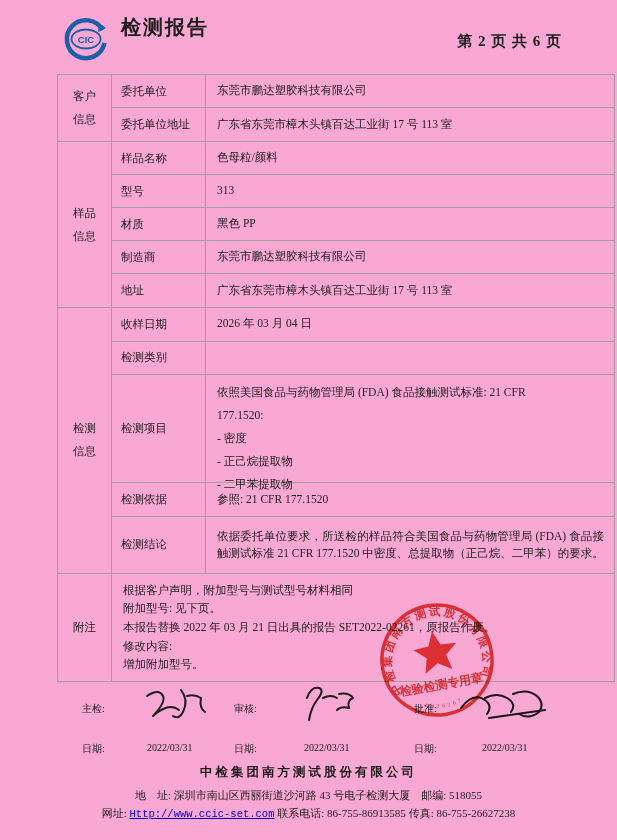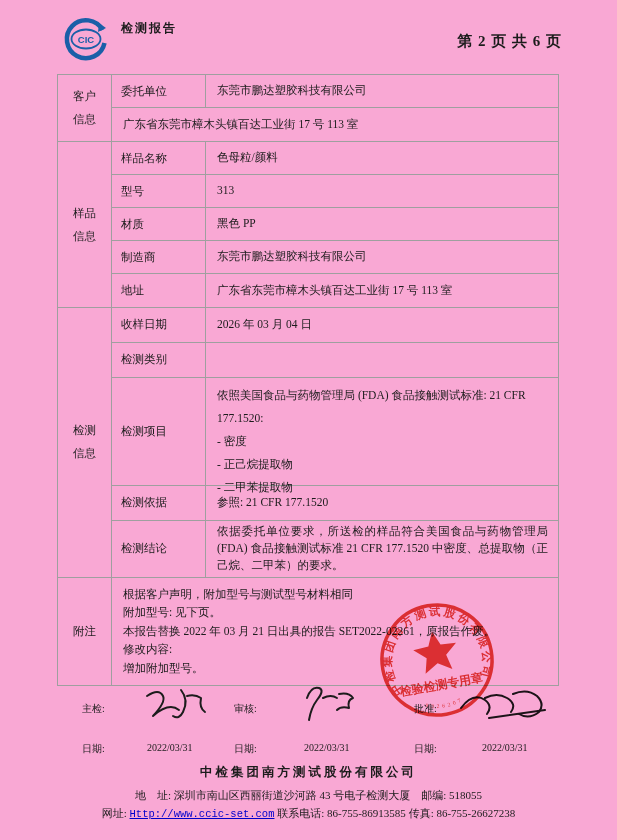--- a/index.html
+++ b/index.html
@@ -4,26 +4,26 @@
 <style>
   * { margin:0; padding:0; box-sizing:border-box; }
   body { background:#e8e8e8; font-family:"Liberation Serif","DejaVu Serif",serif; }
   .page {
     position:relative; width:617px; height:840px; margin:0 auto;
     background:#f9a8d4; color:#1c1c1c; overflow:hidden;
   }
   
   .hdr { position:absolute; left:0; top:0; width:617px; height:72px; }
   .logo { position:absolute; left:62px; top:15px; width:48px; height:48px; }
-  .hdr-title { position:absolute; left:121px; top:20px; font-size:12px; font-weight:bold; letter-spacing:2px; }
+  .hdr-title { position:absolute; left:121px; top:14px; font-size:20px; font-weight:bold; letter-spacing:2px; }
   .hdr-no { position:absolute; left:236px; top:32px; font-size:12.5px; font-weight:bold; white-space:nowrap; }
   .hdr-no .lab { margin-right:5px; }
   .hdr-page { position:absolute; right:55px; top:32px; font-size:15px; font-weight:bold; letter-spacing:1px; white-space:nowrap; }
   
-  .rt { position:absolute; left:57px; top:74px; width:502px; border:1.5px solid #9f9f9f; font-size:11.5px; }
+  .rt { position:absolute; left:57px; top:74px; width:558px; border:1.5px solid #9f9f9f; font-size:11.5px; }
   .group { display:flex; border-bottom:1.5px solid #9f9f9f; }
   .group:last-child { border-bottom:none; }
   .sec-cell {
     width:54px; flex:0 0 54px; border-right:1px solid #9f9f9f;
     display:flex; align-items:center; justify-content:center;
     text-align:center; white-space:pre-line; line-height:2.0;
   }
   .rows { flex:1; display:flex; flex-direction:column; }
   .row { display:flex; border-bottom:1px solid #9f9f9f; flex:1; }
   .row:last-child { border-bottom:none; }
@@ -78,20 +78,21 @@
 
     <div class="group g1">
       <div class="sec-cell">客户
 信息</div>
       <div class="rows">
         <div class="row">
           <div class="lbl">委托单位</div>
           <div class="val">东莞市鹏达塑胶科技有限公司</div>
         </div>
         <div class="row">
+          <div class="lbl">委托单位地址</div>
           <div class="val">广东省东莞市樟木头镇百达工业街 17 号 113 室</div>
         </div>
       </div>
     </div>
 
     <div class="group g2">
       <div class="sec-cell">样品
 信息</div>
       <div class="rows">
         <div class="row">

